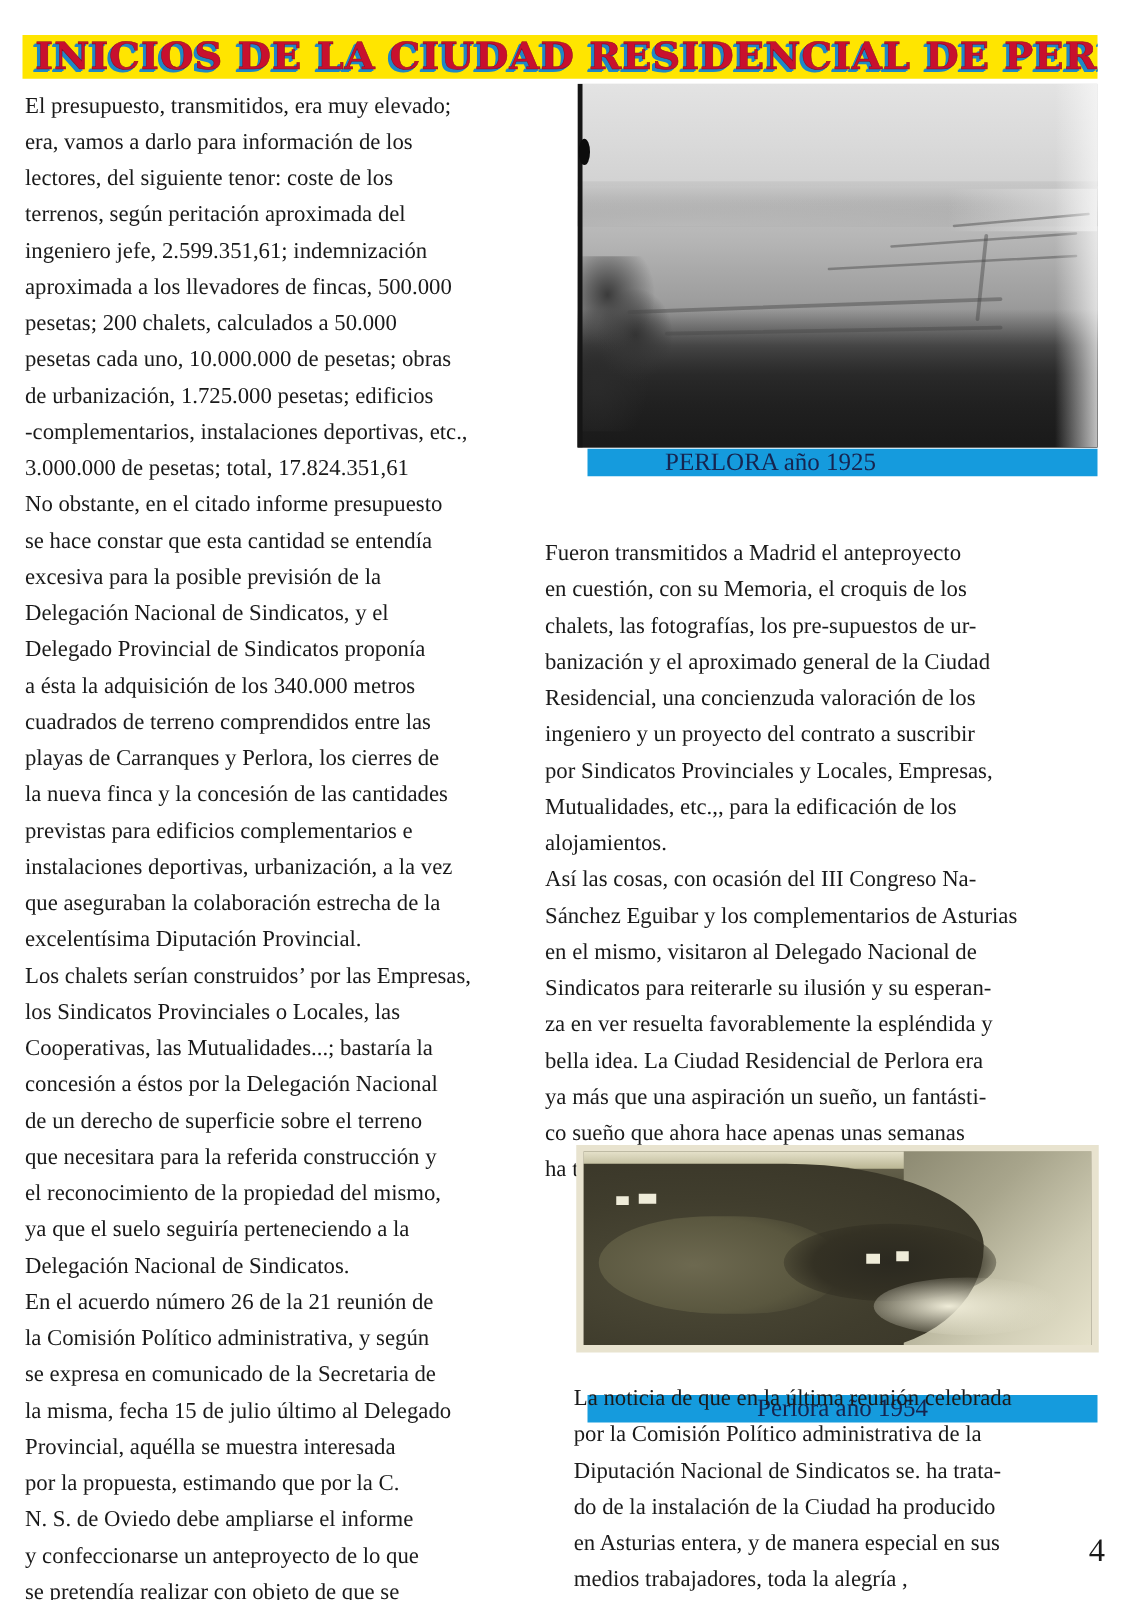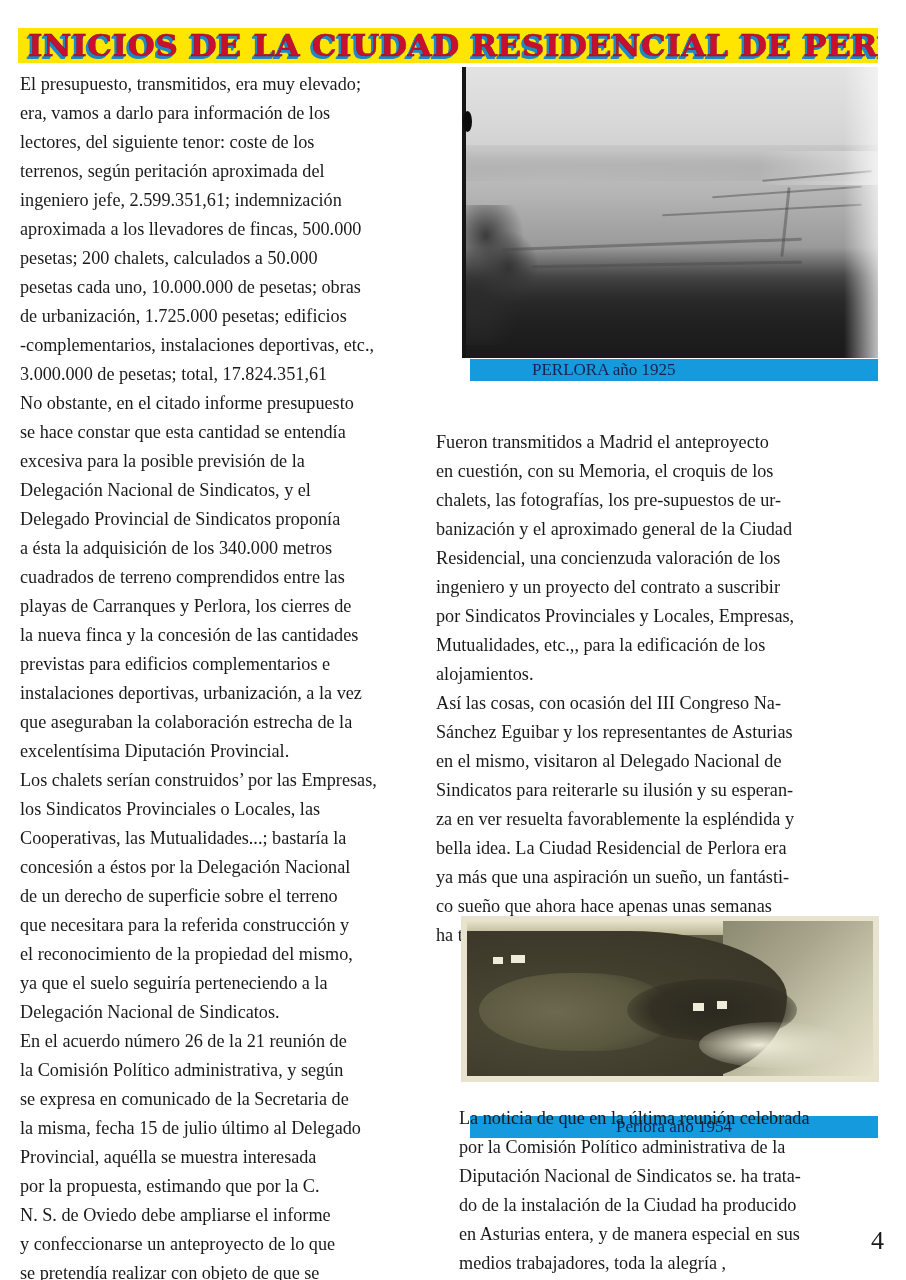--- a/index.html
+++ b/index.html
@@ -174,21 +174,21 @@
     right: 0; top: 0; bottom: 0;
     width: 34px;
     background: linear-gradient(to right, rgba(245,245,245,0), rgba(248,248,248,0.75));
   }
 
   
   .caption-band {
     position: absolute;
     background: #159BDD;
     color: #16244f;
-    font-size: 17px;
+    font-size: 20px;
     line-height: 22px;
     height: 22px;
     text-align: center;
     font-family: "Liberation Serif", "DejaVu Serif", serif;
   }
   #caption1 {
     left: 470px;
     top: 359px;
     width: 408px;
     text-align: left;
@@ -379,21 +379,21 @@
     <span class="line">chalets, las fotografías, los pre-supuestos de ur-</span>
     <span class="line">banización y el aproximado general de la Ciudad</span>
     <span class="line">Residencial, una concienzuda valoración de los</span>
     <span class="line">ingeniero y un proyecto del contrato a suscribir</span>
     <span class="line">por Sindicatos Provinciales y Locales, Empresas,</span>
     <span class="line">Mutualidades, etc.,, para la edificación de los</span>
     <span class="line">alojamientos.</span>
   </p>
   <p class="para">
     <span class="line">Así las cosas, con ocasión del III Congreso Na-</span>
-    <span class="line">Sánchez Eguibar y los representantes de Asturias</span>
+    <span class="line">Sánchez Eguibar y los complementarios de Asturias</span>
     <span class="line">en el mismo, visitaron al Delegado Nacional de</span>
     <span class="line">Sindicatos para reiterarle su ilusión y su esperan-</span>
     <span class="line">za en ver resuelta favorablemente la espléndida y</span>
     <span class="line">bella idea. La Ciudad Residencial de Perlora era</span>
     <span class="line">ya más que una aspiración un sueño, un fantásti-</span>
     <span class="line">co sueño que ahora hace apenas unas semanas</span>
     <span class="line">ha tenido plena realización.</span>
   </p>
 </div>
 

